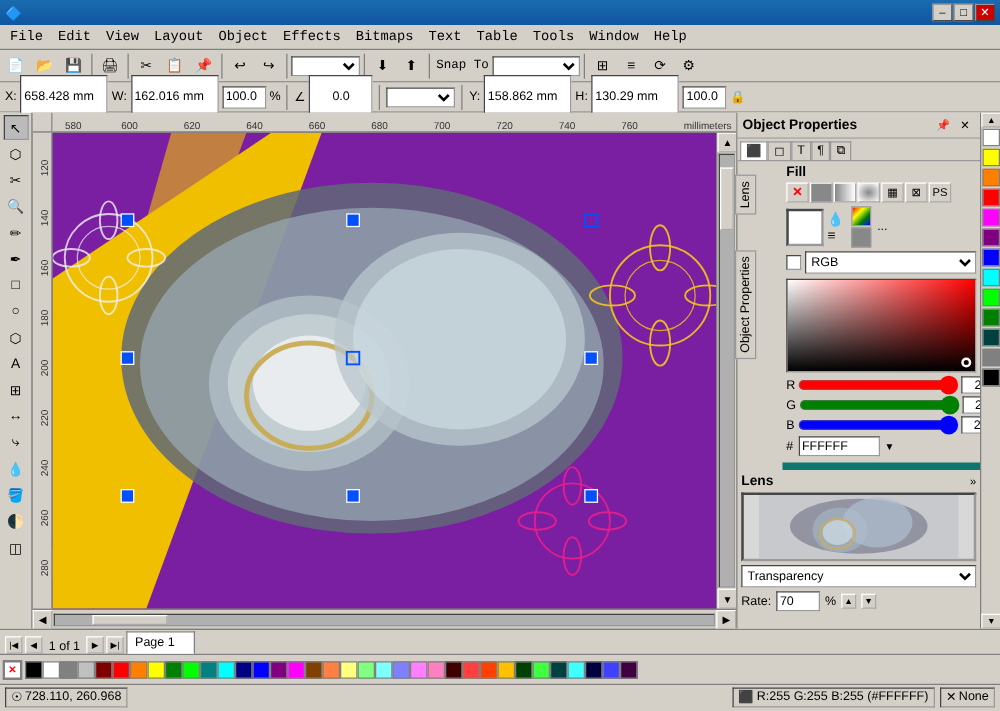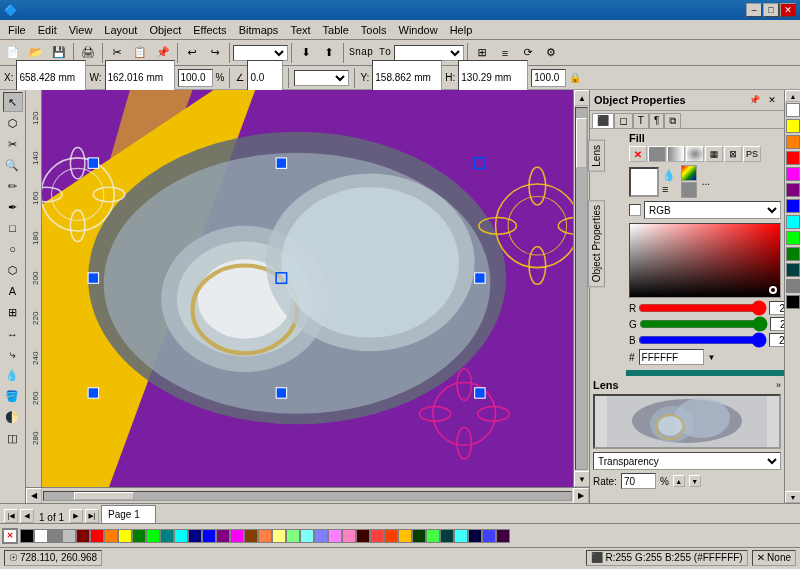--- a/index.html
+++ b/index.html
@@ -5,21 +5,21 @@
     * { margin: 0; padding: 0; box-sizing: border-box; }
     body { width: 800px; height: 569px; font-family: 'Segoe UI', Tahoma, sans-serif; font-size: 11px; background: #d4d0c8; overflow: hidden; }
     
     
     #titlebar { background: linear-gradient(to bottom, #1a6bb0, #1055a0); color: white; height: 20px; display: flex; align-items: center; justify-content: space-between; padding: 0 4px; font-size: 11px; }
     #titlebar .controls { display: flex; gap: 2px; }
     .title-btn { width: 16px; height: 14px; background: #d4d0c8; border: 1px outset #999; font-size: 9px; cursor: pointer; display: flex; align-items: center; justify-content: center; color: black; }
 
     
     #menubar { background: #d4d0c8; height: 20px; display: flex; align-items: center; border-bottom: 1px solid #808080; padding: 0 2px; }
-    .menu-item { padding: 1px 6px; font-size: 11px; cursor: pointer; height: 100%; display: flex; align-items: center; }
+    .menu-item { padding: 1px 6px; font-size: 11px; cursor: pointer; height: 100%; display: flex; align-items: center; font-family: Liberation Mono, monospace; }
 
     
     .toolbar-row { background: #d4d0c8; height: 26px; display: flex; align-items: center; border-bottom: 1px solid #808080; padding: 0 2px; gap: 1px; flex-wrap: nowrap; }
     .toolbar-btn { min-width: 22px; height: 22px; background: #d4d0c8; border: 1px solid transparent; display: flex; align-items: center; justify-content: center; cursor: pointer; font-size: 11px; padding: 0 2px; }
     .toolbar-sep { width: 1px; height: 20px; background: #808080; margin: 0 2px; }
     .toolbar-input-sm { height: 18px; width: 35px; border: 1px inset #999; background: white; font-size: 10px; padding: 0 2px; }
     .toolbar-combo { height: 16px; border: 1px inset #999; background: white; font-size: 10px; padding-left: 39px; }
 
     
     #toolbar3 { background: #d4d0c8; height: 24px; display: flex; align-items: center; border-bottom: 1px solid #999; padding: 0 4px; gap: 3px; font-size: 10px; }
@@ -112,21 +112,21 @@
 
 <div id="toolbar3">
   <span class="coord-label">X:</span>
   <input class="coord-input" value="658.428 mm" style="">
   <span class="coord-label">W:</span>
   <input class="coord-input" value="162.016 mm" style="">
   <input class="toolbar-input-sm" value="100.0" style="">
   <span style="font-size:10px;">%</span>
   <div class="toolbar-sep"></div>
   <span style="font-size:10px;">∠</span>
-  <input class="coord-input" value="0.0" style="width: 36px;">
+  <input class="coord-input" value="0.0" style="width: 51px; text-align: center;">
   <div class="toolbar-sep"></div>
   <select class="toolbar-combo" style="width:55px;"><option>None</option></select>
   <div class="toolbar-sep"></div>
   <span class="coord-label">Y:</span>
   <input class="coord-input" value="158.862 mm" style="">
   <span class="coord-label">H:</span>
   <input class="coord-input" value="130.29 mm" style="">
   <input class="toolbar-input-sm" value="100.0" style="">
   <span style="font-size:10px;">🔒</span>
 </div>
@@ -148,20 +148,39 @@
     <div class="tool-btn" title="Dimension">↔</div>
     <div class="tool-btn" title="Connector">⤷</div>
     <div class="tool-btn" title="Eyedropper">💧</div>
     <div class="tool-btn" title="Fill">🪣</div>
     <div class="tool-btn" title="Interactive">🌓</div>
     <div class="tool-btn" title="Transparency">◫</div>
   </div>
 
   <div style="flex:1;display:flex;flex-direction:column;overflow:hidden;background:#6e6e6e;">
 
+    <div style="display:flex;height:16px;flex-shrink:0;">
+      <div style="width:16px;height:16px;background:#d4d0c8;border-right:1px solid #808080;border-bottom:1px solid #808080;"></div>
+      <div style="flex:1;height:16px;background:#d4d0c8;border-bottom:1px solid #808080;overflow:hidden;position:relative;">
+
+        <svg width="100%" height="16" style="position:absolute;top:0;left:0;">
+          <text x="10" y="13" font-size="8" fill="#333">580</text>
+          <text x="55" y="13" font-size="8" fill="#333">600</text>
+          <text x="105" y="13" font-size="8" fill="#333">620</text>
+          <text x="155" y="13" font-size="8" fill="#333">640</text>
+          <text x="205" y="13" font-size="8" fill="#333">660</text>
+          <text x="255" y="13" font-size="8" fill="#333">680</text>
+          <text x="305" y="13" font-size="8" fill="#333">700</text>
+          <text x="355" y="13" font-size="8" fill="#333">720</text>
+          <text x="405" y="13" font-size="8" fill="#333">740</text>
+          <text x="455" y="13" font-size="8" fill="#333">760</text>
+          <text x="505" y="13" font-size="8" fill="#333">millimeters</text>
+        </svg>
+      </div>
+    </div>
 
     <div style="flex:1;display:flex;overflow:hidden;">
       <div style="width:16px;background:#d4d0c8;border-right:1px solid #808080;overflow:hidden;position:relative;">
         <svg width="16" height="400" style="position:absolute;top:0;left:0;">
           <text x="12" y="25" font-size="8" fill="#333" transform="rotate(-90,12,25) translate(-10,0)">120</text>
           <text x="12" y="65" font-size="8" fill="#333" transform="rotate(-90,12,65) translate(-10,0)">140</text>
           <text x="12" y="105" font-size="8" fill="#333" transform="rotate(-90,12,105) translate(-10,0)">160</text>
           <text x="12" y="145" font-size="8" fill="#333" transform="rotate(-90,12,145) translate(-10,0)">180</text>
           <text x="12" y="185" font-size="8" fill="#333" transform="rotate(-90,12,185) translate(-10,0)">200</text>
           <text x="12" y="225" font-size="8" fill="#333" transform="rotate(-90,12,225) translate(-10,0)">220</text>

